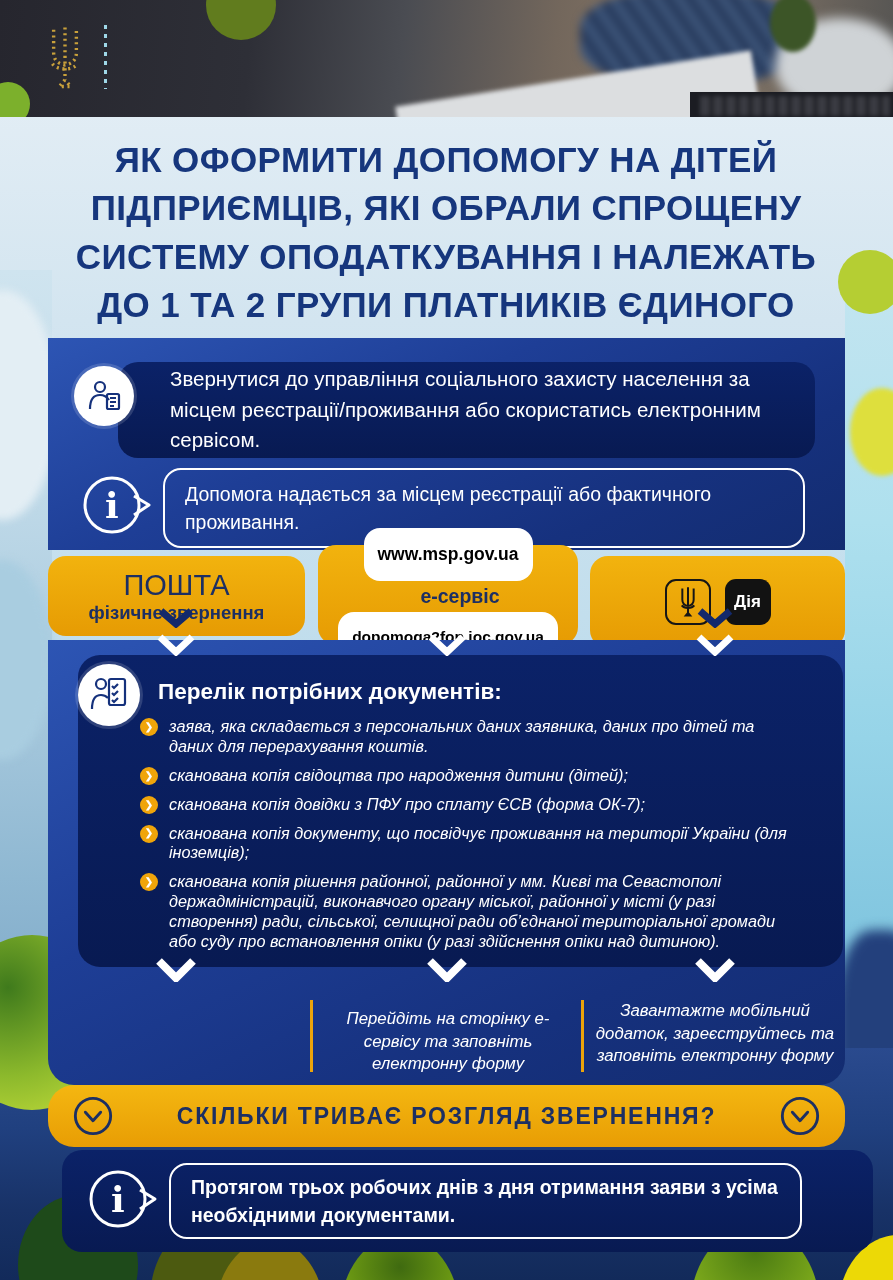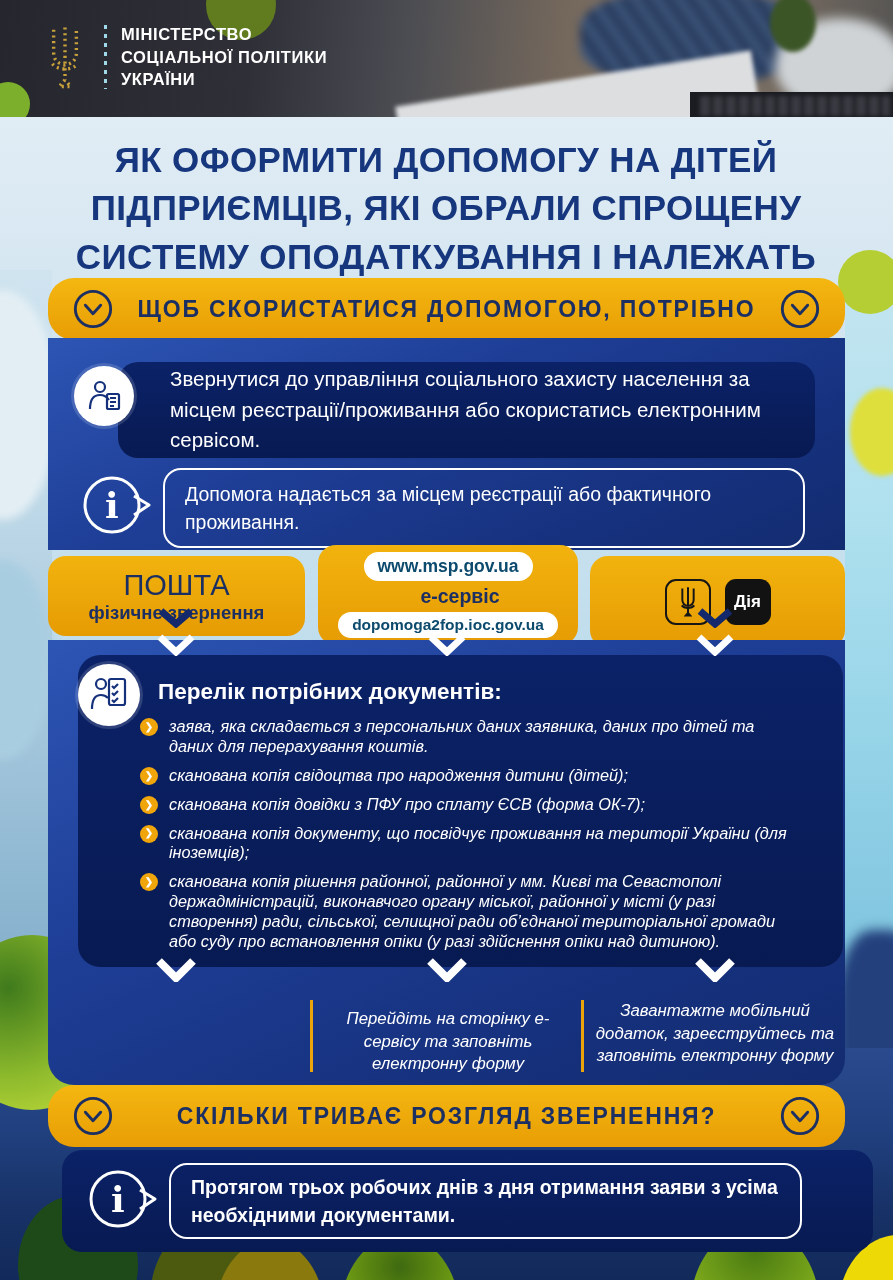--- a/index.html
+++ b/index.html
@@ -51,21 +51,21 @@
 
   .icon-circle{background:#fff;border-radius:50%;display:flex;align-items:center;justify-content:center;
       box-shadow:0 0 0 3px rgba(255,255,255,.15);}
   .step-text{color:#fff;font-size:20.5px;line-height:1.5;}
   .note-box{border:2.5px solid #fff;border-radius:18px;box-sizing:border-box;color:#fff;
       font-size:19.5px;line-height:1.45;display:flex;flex-direction:column;justify-content:center;padding:10px 20px;}
   .bubble-glyph{font-family:"DejaVu Serif",serif;font-weight:700;color:#fff;}
 
   .obox{border-radius:18px;background:linear-gradient(180deg,#f2b30e 0%,#e69b03 100%);
       display:flex;flex-direction:column;align-items:center;justify-content:center;box-sizing:border-box;}
-  .pill{background:#fff;border-radius:16px;padding:4px 14px;color:#0c4a6e;font-weight:700;white-space:nowrap;}
+  .pill{background:#fff;border-radius:16px;padding:16px 14px;color:#000000;font-weight:700;white-space:nowrap;}
   .diia-tile{width:46px;height:46px;border-radius:11px;background:#121212;display:flex;align-items:center;justify-content:center;
       color:#fff;font-weight:700;font-size:17px;}
   .trident-tile{width:46px;height:46px;border-radius:11px;border:2.5px solid #161616;box-sizing:border-box;
       display:flex;align-items:center;justify-content:center;}
 
   .doc-heading{color:#fff;font-size:22.5px;font-weight:700;}
   .doc-list{list-style:none;margin:0;padding:0;}
   .doc-list li{display:flex;gap:11px;margin-bottom:9px;color:#fff;font-style:italic;font-size:16.3px;line-height:1.22;}
   .bullet{flex:0 0 18px;width:18px;height:18px;margin-top:1px;border-radius:50%;background:#f0a50a;color:#fff;
       font-size:10px;font-weight:700;display:flex;align-items:center;justify-content:center;font-style:normal;}
@@ -96,25 +96,20 @@
     <div class="abs" style="left:40px;top:22px;display:flex;align-items:center;gap:14px;">
       <svg width="50" height="70" viewBox="0 0 44 60">
         <g fill="none" stroke="#c9a13b" stroke-width="3" stroke-dasharray="1.8 3.2">
           <path d="M12 6 v20 c0 7 4 10 10 11 c6 -1 10 -4 10 -11 v-20"></path>
           <path d="M22 4 v33"></path>
           <path d="M11 36 c4 6 18 6 22 0"></path>
           <path d="M22 40 v10 l-5 6 h10 l-5 -6"></path>
         </g>
       </svg>
       <div class="dash-sep"></div>
-      <div class="ministry-text">
-        <div>МІНІСТЕРСТВО</div>
-        <div>СОЦІАЛЬНОЇ ПОЛІТИКИ</div>
-        <div>УКРАЇНИ</div>
-      </div>
     </div>
   </div>
 
   <div class="abs strip-left"></div>
   <div class="abs hat blur4"></div>
   <div class="abs face blur4"></div>
   <div class="abs strip-right"></div>
   <div class="abs circ-green-r"></div>
   <div class="abs blob-yellow-r blur2"></div>
   <div class="abs blob-dark-r blur6"></div>
@@ -123,31 +118,20 @@
   <div class="abs circ-green-l"></div>
   <div class="abs bokeh" style="left:18px;top:1195px;width:120px;height:140px;background:#1e4a1a;"></div>
   <div class="abs bokeh" style="left:150px;top:1225px;width:105px;height:150px;background:#4c5a10;"></div>
   <div class="abs bokeh" style="left:215px;top:1240px;width:110px;height:150px;background:#8a7a0e;"></div>
   <div class="abs bokeh" style="left:340px;top:1235px;width:120px;height:160px;background:radial-gradient(circle at 50% 20%,#3f6a10 0%,#90bf16 70%);"></div>
   <div class="abs bokeh" style="left:690px;top:1225px;width:130px;height:170px;background:radial-gradient(circle at 50% 15%,#4a7a12 0%,#95c020 65%);"></div>
   <div class="abs bokeh" style="left:838px;top:1235px;width:120px;height:150px;background:#ecd906;"></div>
 
   <div class="abs title" style="left:56px;top:136px;width:780px;">ЯК ОФОРМИТИ ДОПОМОГУ НА ДІТЕЙ ПІДПРИЄМЦІВ, ЯКІ ОБРАЛИ СПРОЩЕНУ СИСТЕМУ ОПОДАТКУВАННЯ І НАЛЕЖАТЬ ДО 1 ТА 2 ГРУПИ ПЛАТНИКІВ ЄДИНОГО ПОДАТКУ</div>
 
-  <div class="abs banner" style="top:278px;">
-    <svg width="42" height="42" viewBox="0 0 44 44">
-      <circle cx="22" cy="22" r="18.5" fill="none" stroke="#1c2f63" stroke-width="3"></circle>
-      <path d="M14 18 L22 27 L30 18" fill="none" stroke="#1c2f63" stroke-width="3" stroke-linecap="round" stroke-linejoin="round"></path>
-    </svg>
-    <div class="banner-text">ЩОБ СКОРИСТАТИСЯ ДОПОМОГОЮ, ПОТРІБНО</div>
-    <svg width="42" height="42" viewBox="0 0 44 44">
-      <circle cx="22" cy="22" r="18.5" fill="none" stroke="#1c2f63" stroke-width="3"></circle>
-      <path d="M14 18 L22 27 L30 18" fill="none" stroke="#1c2f63" stroke-width="3" stroke-linecap="round" stroke-linejoin="round"></path>
-    </svg>
-  </div>
 
   <div class="abs panel-blue" style="top:338px;height:212px;"></div>
 
   <div class="abs card-navy" style="left:118px;top:362px;width:697px;height:96px;display:flex;align-items:center;padding:10px 24px 10px 52px;box-sizing:border-box;">
     <div class="step-text">Звернутися до управління соціального захисту населення за місцем реєстрації/проживання або скористатись електронним сервісом.</div>
   </div>
   <div class="abs icon-circle" style="left:74px;top:366px;width:60px;height:60px;">
     <svg width="44" height="44" viewBox="0 0 44 44" fill="none" stroke="#15317c" stroke-width="2.2">
       <circle cx="18" cy="13" r="5"></circle>
       <path d="M8 35 c0 -10 4 -14 10 -14 c4 0 7 2 9 5"></path>

